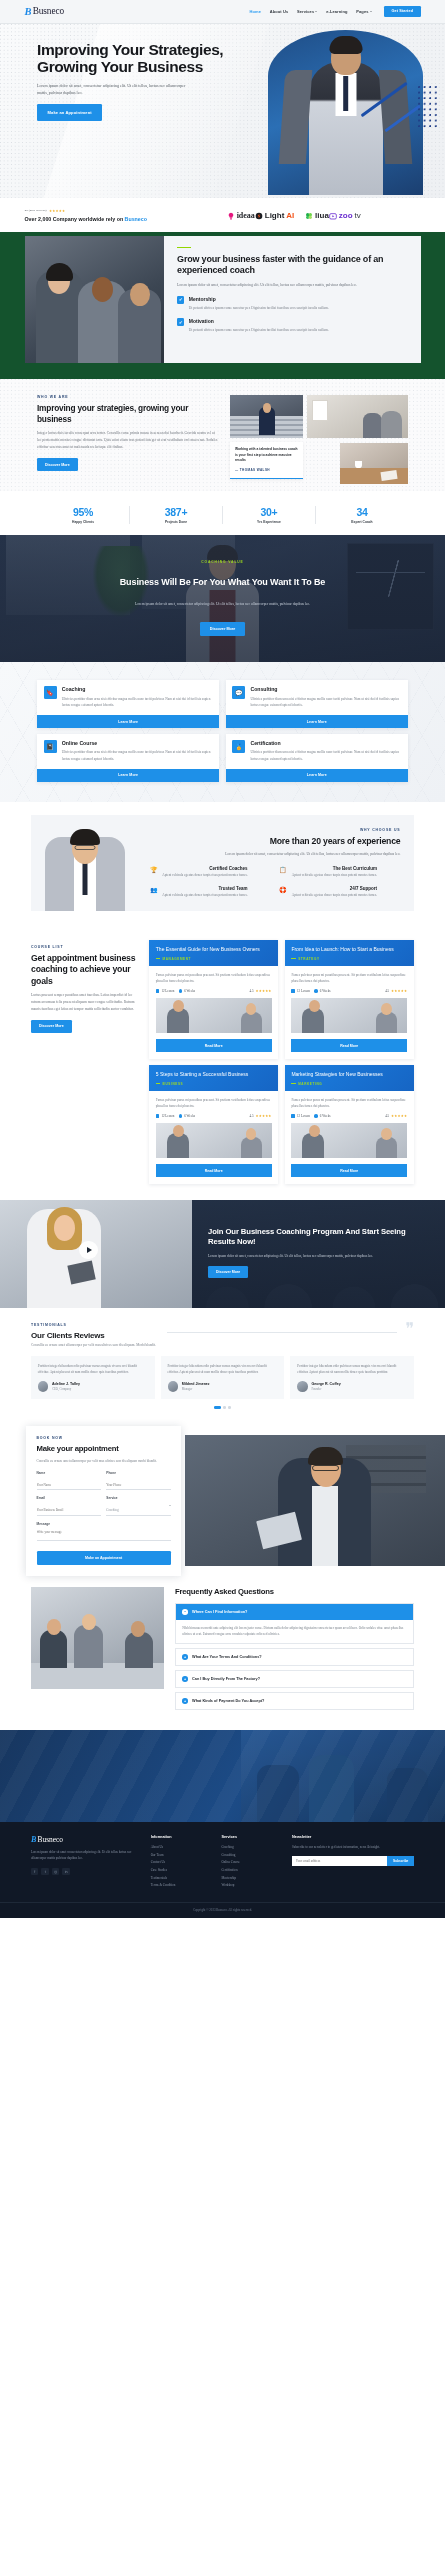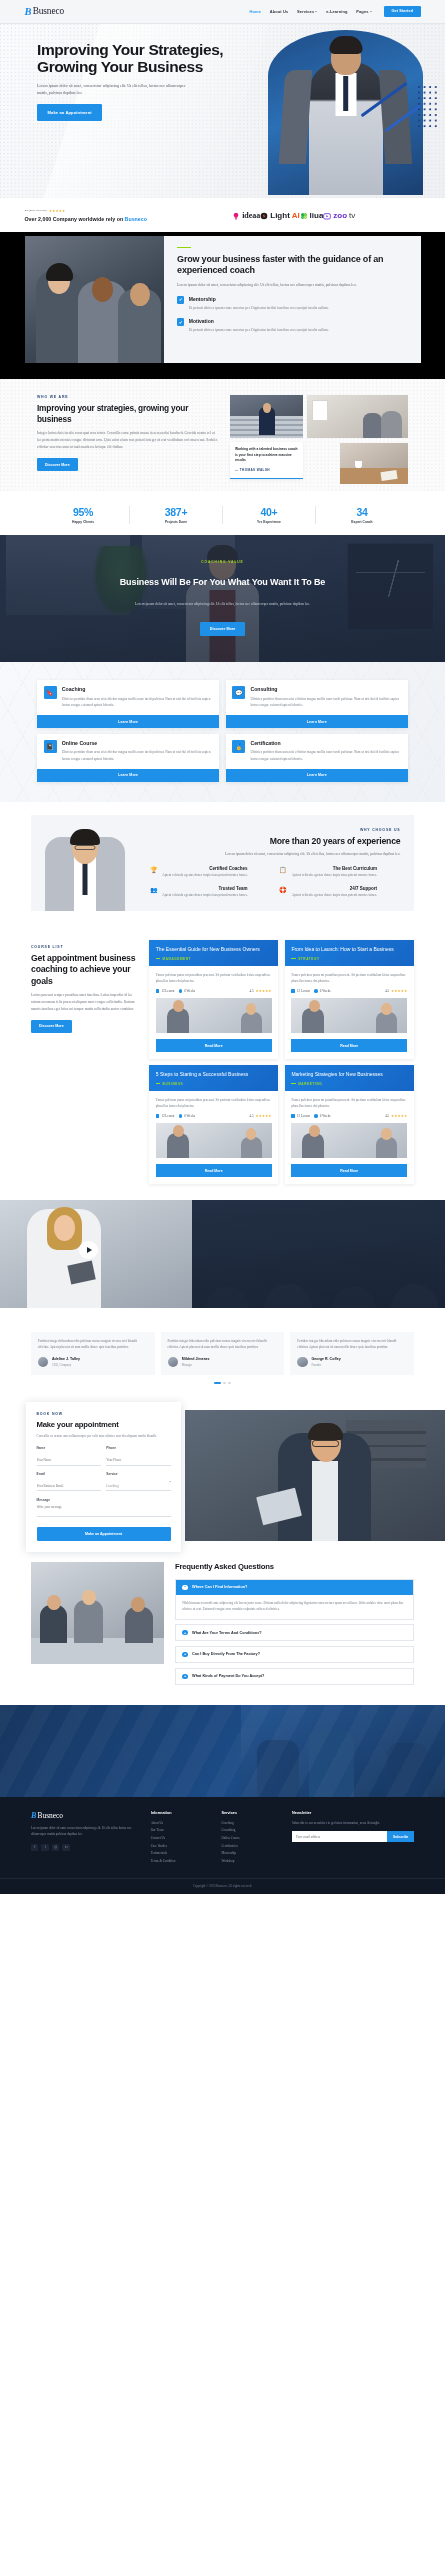--- a/index.html
+++ b/index.html
@@ -84,26 +84,26 @@
   .rating-line .rv { font-size:2.8px; color:#4a5057; font-family:"Liberation Serif",serif;}
   .stars { color:#f0ad20; font-size:3.4px; letter-spacing:0.2px; }
   .logos-left h4 { margin-top:3.1px; font-size:5.3px; line-height:1.45; color:#16181c; font-weight:700;}
   .logos-left h4 .b { color:#1e90e8; }
   .logos-row { flex:1; display:flex; align-items:center; justify-content:center; padding-left:12.4px;}
   .brand { display:flex; align-items:center; gap:1.9px; font-size:8px; font-weight:700; }
   .bi { width:8px;height:8px; display:inline-block;}
   .b-ideaa { color:#23262b; font-family:"Liberation Serif",serif; }
   .b-light { color:#1a1d22; }
   .b-light .ai { color:#f2541b; }
-  .b-liva { color:#23262b; }
+  .b-liva { color:#23262b;padding-left:11px; }
   .b-zoo { color:#6b2fd0; }
   .b-zoo .tv { color:#33373d; font-weight:400; }
 
   
-  .grow { padding: 3.7px 0 16px; background:#000000; }
+  .grow { padding: 3.7px 0 16px; background:#14532d; }
   .grow-inner { width: 396px; margin: 0 auto; display:flex; }
   .grow-img { width: 139px; height: 127px; background: linear-gradient(150deg,#6b7480,#3c4653 60%,#2b333d); position:relative; overflow:hidden;}
   .gi-p1 { position:absolute; left:11px; bottom:0; width:47px;height:93px;background:#4d5763;border-radius:18.6px 18.6px 0 0;}
   .gi-h1 { position:absolute; left:23.5px; top:32px; width:22px;height:26px;background:#e0b896;border-radius:50%;}
   .gi-hair1 { position:absolute; left:21px; top:27px; width:27px;height:18.6px;background:#1d1b1a;border-radius:13.6px 13.6px 3.7px 3.7px;}
   .gi-p2 { position:absolute; left:53px; bottom:0; width:49px;height:82px;background:#747d89;border-radius:18.6px 18.6px 0 0;}
   .gi-h2 { position:absolute; left:67px; top:41px; width:21px;height:25px;background:#8c5c38;border-radius:50%;}
   .gi-p3 { position:absolute; right:2.5px; bottom:0; width:43px;height:74px;background:#5a6370;border-radius:16px 16px 0 0;}
   .gi-h3 { position:absolute; right:13.6px; top:47px; width:20px;height:23.5px;background:#c79a72;border-radius:50%;}
   .grow-card { flex:1; background:#f3f5f8; padding: 11px 15px 12.4px 13.6px; }
@@ -519,21 +519,21 @@
 <div class="stats">
   <div class="stat">
     <div class="num">95%</div>
     <div class="lbl">Happy Clients</div>
   </div>
   <div class="stat">
     <div class="num">387+</div>
     <div class="lbl">Projects Done</div>
   </div>
   <div class="stat">
-    <div class="num">40+</div>
+    <div class="num">30+</div>
     <div class="lbl">Yrs Experience</div>
   </div>
   <div class="stat">
     <div class="num">34</div>
     <div class="lbl">Expert Coach</div>
   </div>
 </div>
 
 <div class="dark-cta">
   <div class="dc-win"></div>
@@ -804,25 +804,39 @@
       <div class="vc-hair"></div>
       <div class="vc-face"></div>
       <div class="vc-pad"></div>
     <div class="vc-play">
         <i></i>
       </div>
   </div>
   <div class="vc-right">
     <div class="vc-audience"></div>
       <div class="vc-ov"></div>
+    <div class="vc-txt">
+      <h2>Join Our Business Coaching Program And Start Seeing Results Now!</h2>
+      <p>Lorem ipsum dolor sit amet, consectetur adipiscing elit. Ut elit tellus, luctus nec ullamcorper mattis, pulvinar dapibus leo.</p>
+      <span class="vc-btn">Discover More</span>
+    </div>
   </div>
 </div>
 
 <div class="testi">
   <div class="testi-inner">
+    <div class="testi-head">
+      <div>
+        <div class="eyebrow">TESTIMONIALS</div>
+        <h2>Our Clients Reviews</h2>
+        <div class="sub">Convallis eu ornare amet ullamcorper per velit mus ultrices sem dis aliquam. Morbi blandit.</div>
+      </div>
+      <div class="testi-line"></div>
+      <div class="testi-qm">❞</div>
+    </div>
     <div class="testi-grid">
       <div class="t-card">
         <p>Porttitor integer bibendum odio pulvinar cursus magnis viverra orci blandit efficitur. Aptent placerat sit nam mollis donec quis faucibus porttitor.</p>
         <div class="t-who">
           <span class="t-av"></span>
           <div>
               <div class="t-name">Adeline J. Talley</div>
           <div class="t-role">CEO, Company</div>
             </div>
         </div>

